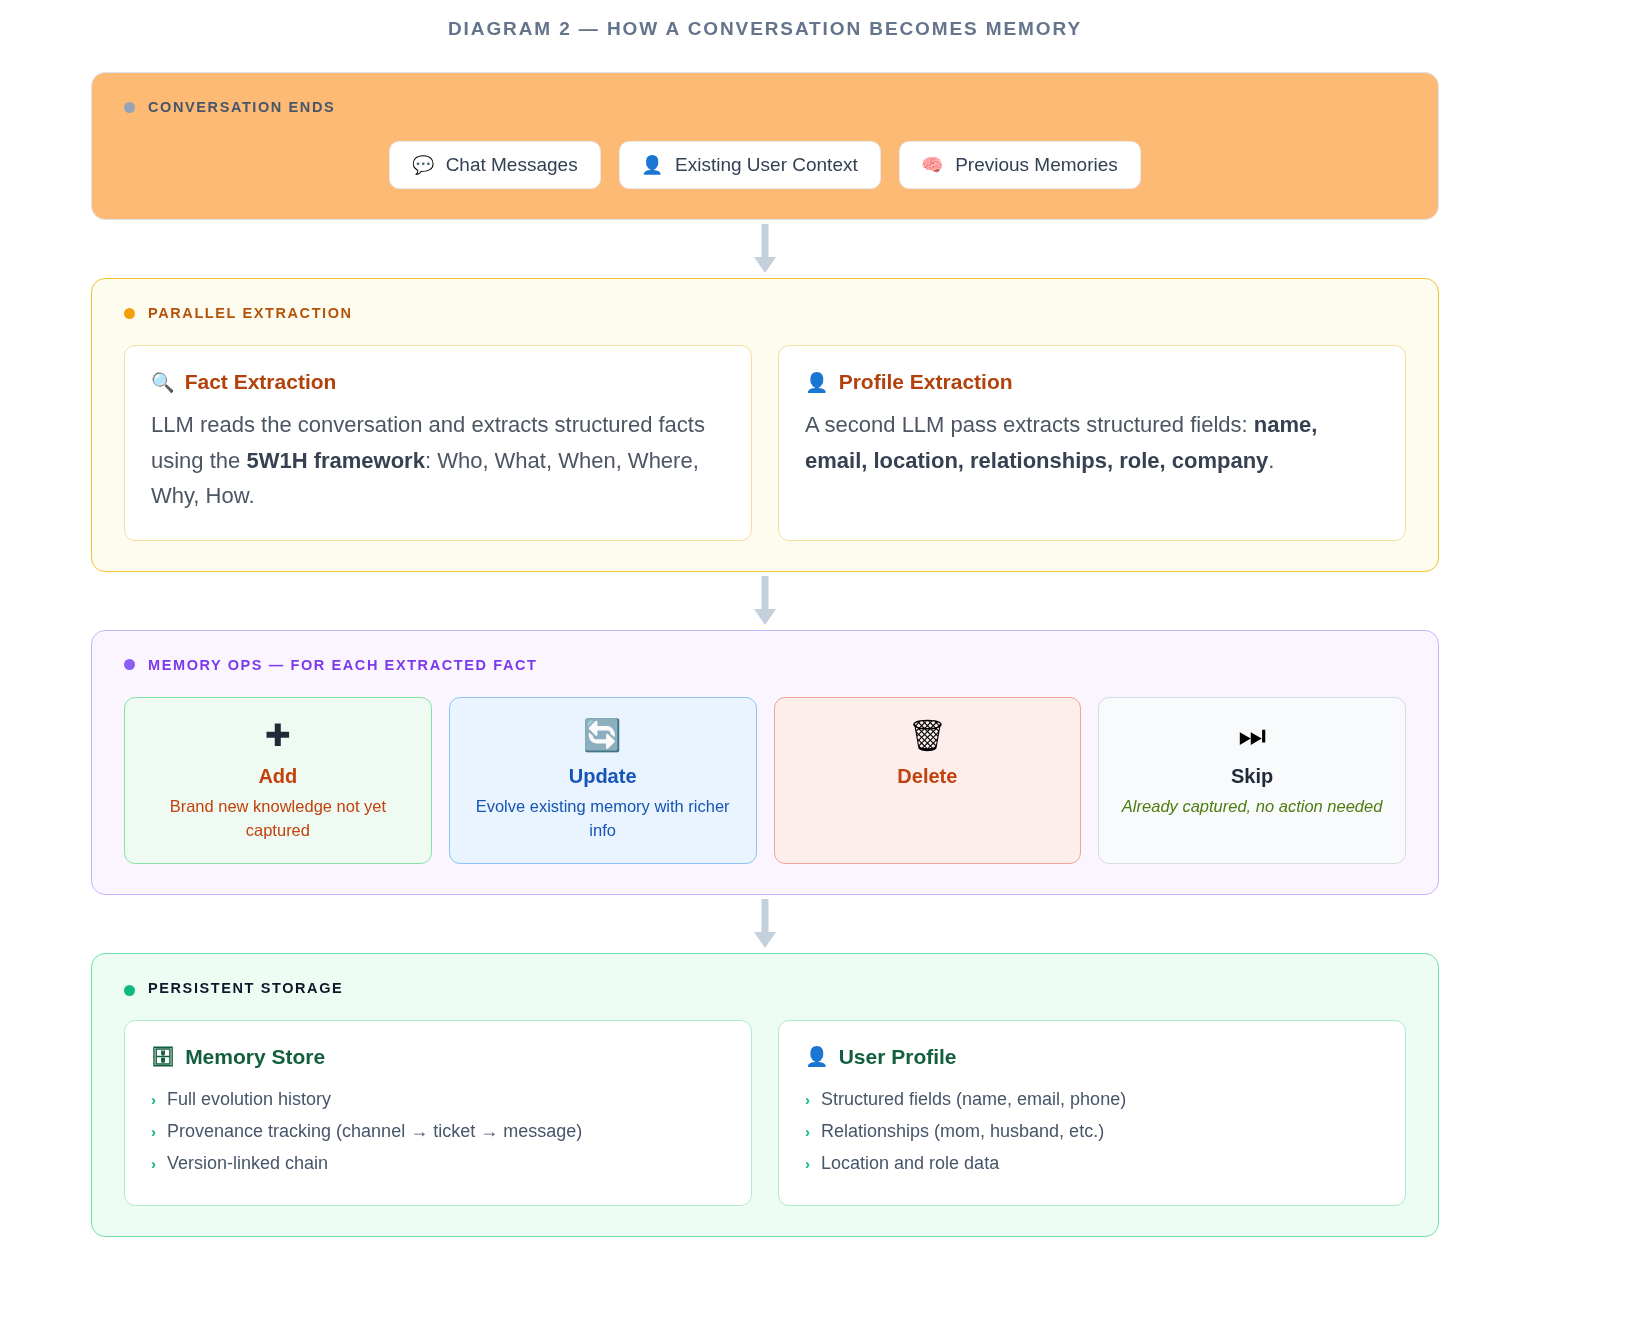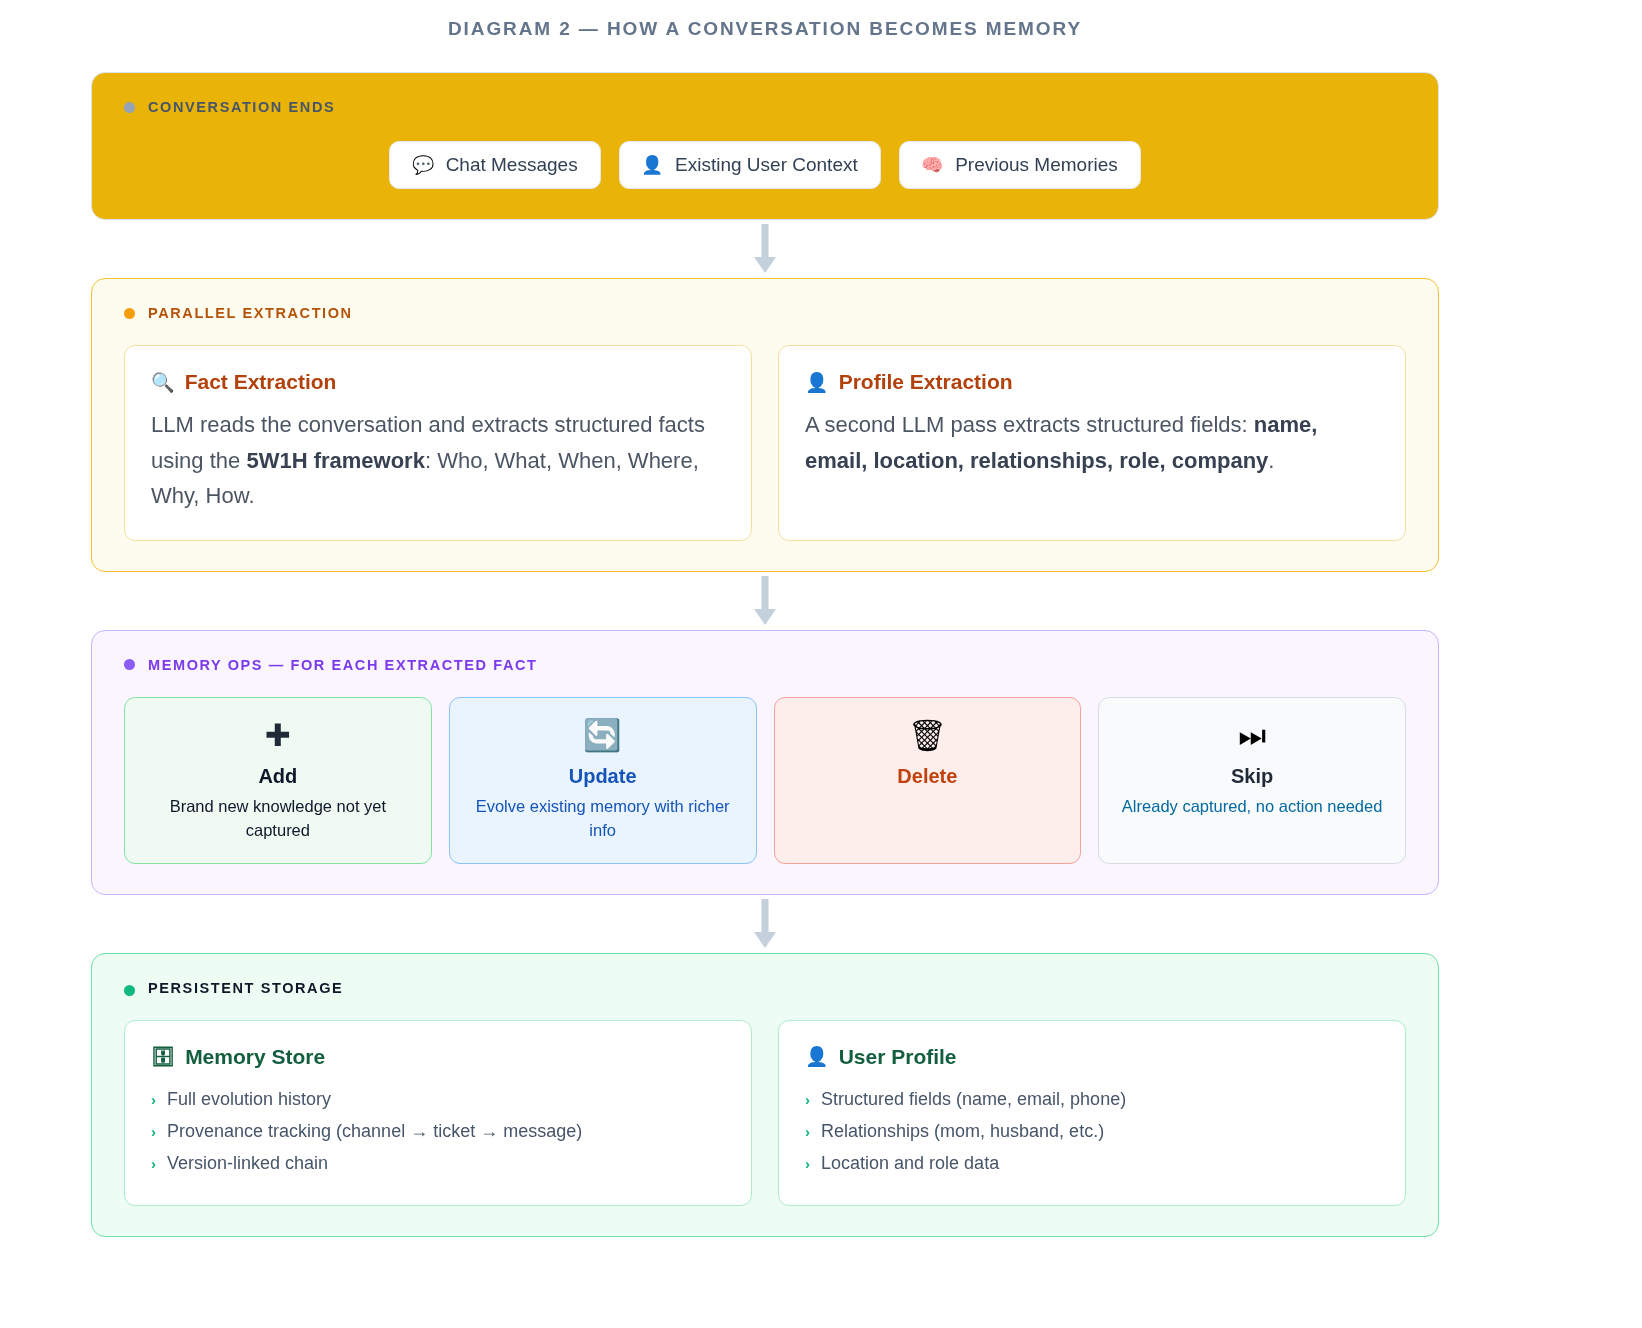--- a/index.html
+++ b/index.html
@@ -56,21 +56,21 @@
   .stage-dot {
     width: 11px;
     height: 11px;
     border-radius: 50%;
     flex: 0 0 auto;
     display: block;
   }
 
   
   .stage-conv {
-    background: #eab308;
+    background: #fdba74;
     border-color: #dde3ed;
   }
   .stage-conv .stage-label { color: #475569; }
   .stage-conv .stage-dot { background: #94a3b8; }
 
   .chip-row {
     display: flex;
     justify-content: center;
     gap: 18px;
     margin-top: 26px;
@@ -168,33 +168,33 @@
     font-size: 20px;
     font-weight: bold;
     margin-bottom: 7px;
   }
   .op-desc {
     font-size: 16.5px;
     line-height: 1.45;
   }
 
   .op-add  { background: #effbf2; border-color: #86e3a4; }
-  .op-add .op-name, .op-add .op-desc { color: #0f172a; }
+  .op-add .op-name, .op-add .op-desc { color: #c2410c; }
   .op-add .op-icon { color: #1f2937; font-weight: bold; }
 
   .op-update { background: #eaf4fe; border-color: #8cc4f5; }
   .op-update .op-name, .op-update .op-desc { color: #1554b8; }
 
   .op-delete { background: #fdeeec; border-color: #f3a39a; }
   .op-delete .op-name { color: #c2410c; }
   .op-delete .op-desc { color: #c0342c; }
 
   .op-skip { background: #f8fafc; border-color: #d7dde5; }
   .op-skip .op-name { color: #1f2937; }
-  .op-skip .op-desc { color: #0369a1; }
+  .op-skip .op-desc { color: #4d7c0f; font-style: italic; }
 
   
   .stage-store {
     background: #edfdf3;
     border-color: #6ee0a8;
   }
   .stage-store .stage-label { color: #0f172a; align-items: flex-end; }
   .stage-store .stage-dot { background: #10b981; }
 
   .storecard {

